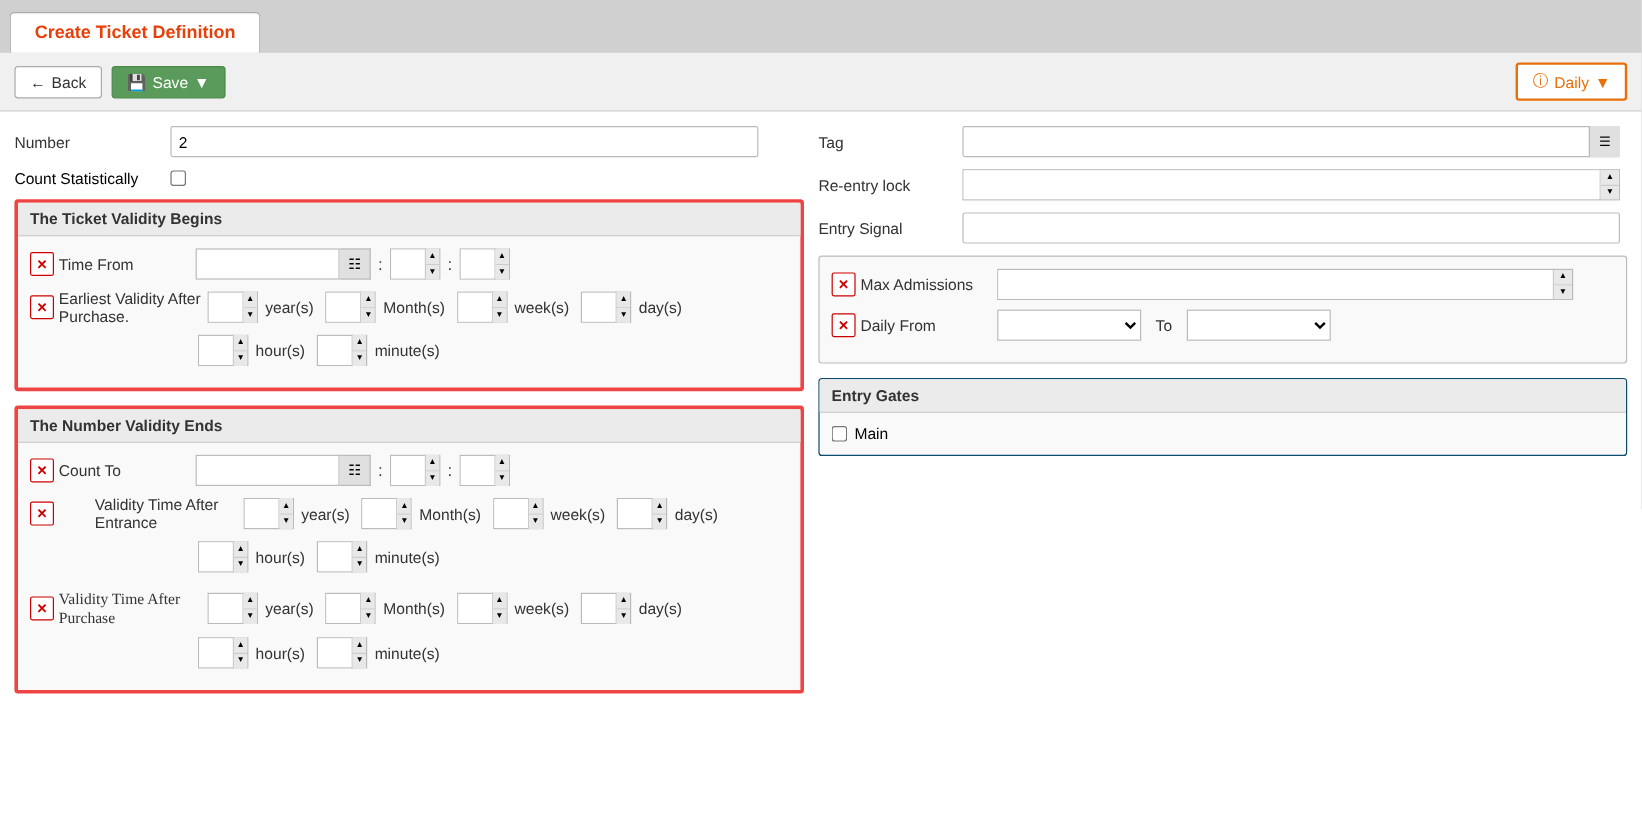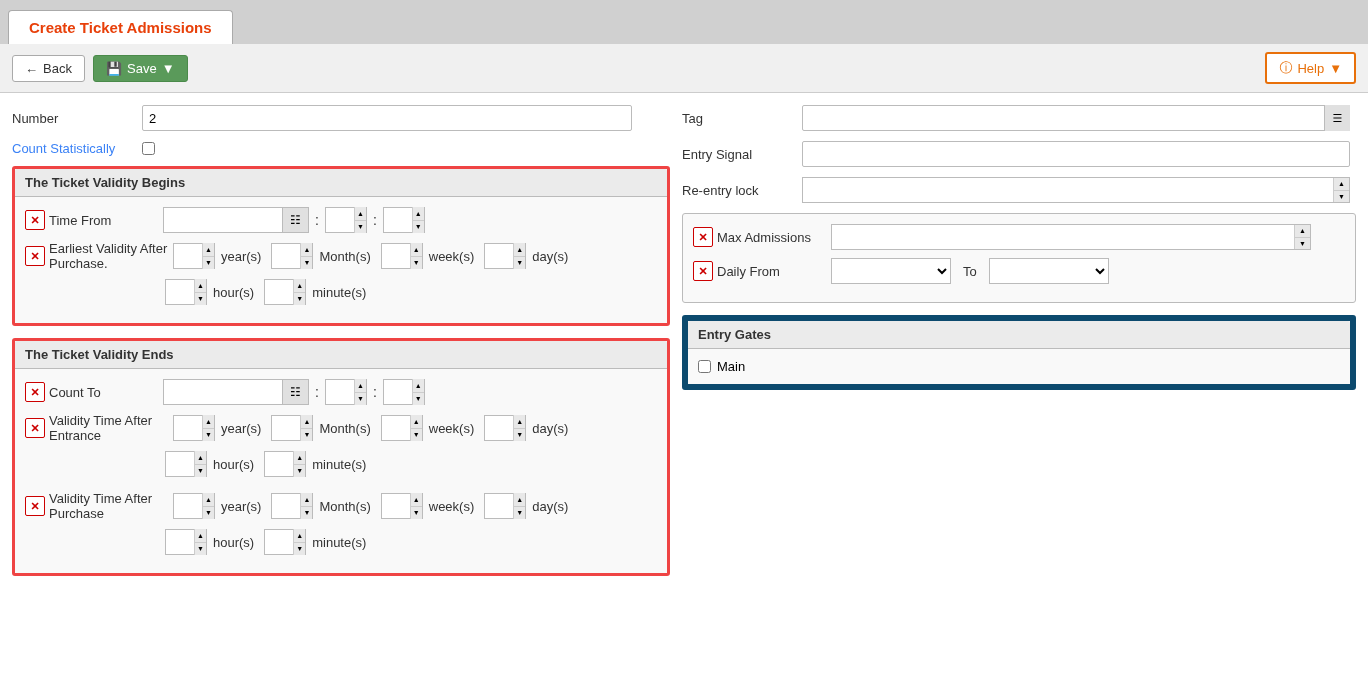--- a/index.html
+++ b/index.html
@@ -99,21 +99,21 @@
       font-size: 13px;
       height: 26px;
     }
     .input-wide { width: 490px; }
 
     .checkbox-row {
       display: flex;
       align-items: center;
       margin-bottom: 10px;
     }
-    .checkbox-label { width: 130px; font-size: 13px; color: #3b82f6; }
+    .checkbox-label { width: 130px; font-size: 13px; color: #000000; }
 
     .section-box {
       border: 3px solid #ef4444;
       border-radius: 3px;
       margin-bottom: 12px;
       background: #f9f9f9;
     }
     .section-title {
       background: #ebebeb;
       padding: 6px 10px;
@@ -243,21 +243,21 @@
       border: 1px solid #bbb;
       height: 26px;
       padding: 0 4px;
       background: #fff;
       font-size: 13px;
       width: 100px;
     }
     .to-label { font-size: 13px; color: #333; }
 
     .entry-gates-section {
-      border: 6px solid #0c4a6e;
+      border: 1px solid #0c4a6e;
       border-radius: 3px;
       background: #f9f9f9;
     }
     .entry-gates-body { padding: 10px; }
     .gate-row {
       display: flex;
       align-items: center;
       gap: 6px;
     }
 
@@ -281,39 +281,39 @@
       flex-direction: column;
       width: 16px;
       border-left: 1px solid #ccc;
     }
   </style>
 </head>
 <body>
 
 <div class="tab-bar">
   <div class="tab">
-    <span>Create Ticket Admissions</span>
+    <span>Create Ticket Definition</span>
   </div>
 </div>
 
 <div class="toolbar">
   <div class="toolbar-left">
     <button class="btn-back">
       <span>←</span>
       <span>Back</span>
     </button>
     <button class="btn-save">
       <span>💾</span>
       <span>Save</span>
       <span>▼</span>
     </button>
   </div>
   <button class="btn-help">
     <span>ⓘ</span>
-    <span>Help</span>
+    <span>Daily</span>
     <span>▼</span>
   </button>
 </div>
 
 <div class="main-content">
 
   <div class="left-panel">
 
     <div class="form-row">
       <span class="form-label">Number</span>
@@ -408,21 +408,21 @@
               <button class="spin-down">▼</button>
             </div>
           </div>
           <span class="unit-label">minute(s)</span>
         </div>
 
       </div>
     </div>
 
     <div class="section-box">
-      <div class="section-title">The Ticket Validity Ends</div>
+      <div class="section-title">The Number Validity Ends</div>
       <div class="section-body">
 
         <div class="validity-row">
           <button class="red-x-btn">✕</button>
           <span class="field-label-inline">Count To</span>
           <div class="date-wrapper">
             <input type="text" style="border: 1px solid rgb(187, 187, 187); height: 26px; width: 120px; padding: 2px 4px; font-size: 13px;">
             <button class="date-icon-btn">☷</button>
           </div>
           <span class="colon-sep">:</span>
@@ -438,21 +438,21 @@
             <input class="spinner-input" type="text" style="">
             <div class="spinner-btns">
               <button class="spin-up">▲</button>
               <button class="spin-down">▼</button>
             </div>
           </div>
         </div>
 
         <div class="validity-row">
           <button class="red-x-btn">✕</button>
-          <span class="field-label-inline" style="width:120px;">Validity Time After Entrance</span>
+          <span class="field-label-inline" style="width:120px;margin-left:30px;">Validity Time After Entrance</span>
           <div class="spinner-input-wrapper" style="width:42px;">
             <input class="spinner-input" type="text" style="">
             <div class="spinner-btns">
               <button class="spin-up">▲</button>
               <button class="spin-down">▼</button>
             </div>
           </div>
           <span class="unit-label">year(s)</span>
           <div class="spinner-input-wrapper" style="width:42px;">
             <input class="spinner-input" type="text" style="">
@@ -494,21 +494,21 @@
             <div class="spinner-btns">
               <button class="spin-up">▲</button>
               <button class="spin-down">▼</button>
             </div>
           </div>
           <span class="unit-label">minute(s)</span>
         </div>
 
         <div class="validity-row">
           <button class="red-x-btn">✕</button>
-          <span class="field-label-inline" style="width:120px;">Validity Time After Purchase</span>
+          <span class="field-label-inline" style="width:120px;font-family:Liberation Serif, serif;">Validity Time After Purchase</span>
           <div class="spinner-input-wrapper" style="width:42px;">
             <input class="spinner-input" type="text" style="">
             <div class="spinner-btns">
               <button class="spin-up">▲</button>
               <button class="spin-down">▼</button>
             </div>
           </div>
           <span class="unit-label">year(s)</span>
           <div class="spinner-input-wrapper" style="width:42px;">
             <input class="spinner-input" type="text" style="">
@@ -566,33 +566,33 @@
       <span class="right-label">Tag</span>
       <div style="position:relative;display:inline-flex;align-items:center;">
         <input class="form-input" type="text" style="width: 548px; padding-right: 26px;">
         <button style="position:absolute;right:0;border:none;background:#e0e0e0;border-left:1px solid #bbb;height:26px;width:26px;cursor:pointer;display:flex;align-items:center;justify-content:center;">
           <span style="font-size:11px;">☰</span>
         </button>
       </div>
     </div>
 
     <div class="right-form-row">
-      <span class="right-label">Entry Signal</span>
-      <input class="form-input" type="text" style="width: 548px;">
-    </div>
-
-    <div class="right-form-row">
       <span class="right-label">Re-entry lock</span>
       <div class="reentry-wrapper" style="width:548px;">
         <input type="text" style="">
         <div class="spin-btns-v" style="display:flex;flex-direction:column;width:16px;border-left:1px solid #ccc;">
           <button class="spin-up" style="flex:1;background:#e8e8e8;border:none;border-bottom:1px solid #ccc;cursor:pointer;font-size:7px;display:flex;align-items:center;justify-content:center;">▲</button>
           <button class="spin-down" style="flex:1;background:#e8e8e8;border:none;cursor:pointer;font-size:7px;display:flex;align-items:center;justify-content:center;">▼</button>
         </div>
       </div>
+    </div>
+
+    <div class="right-form-row">
+      <span class="right-label">Entry Signal</span>
+      <input class="form-input" type="text" style="width: 548px;">
     </div>
 
     <div class="right-section-box">
       <div class="section-body">
 
         <div class="validity-row">
           <button class="red-x-btn">✕</button>
           <span class="field-label-inline">Max Admissions</span>
           <div style="display:inline-flex;border:1px solid #bbb;height:26px;background:#fff;width:480px;">
             <input type="text" style="flex: 1 1 0%; border: none; outline: none; padding: 2px 4px; font-size: 13px;">

